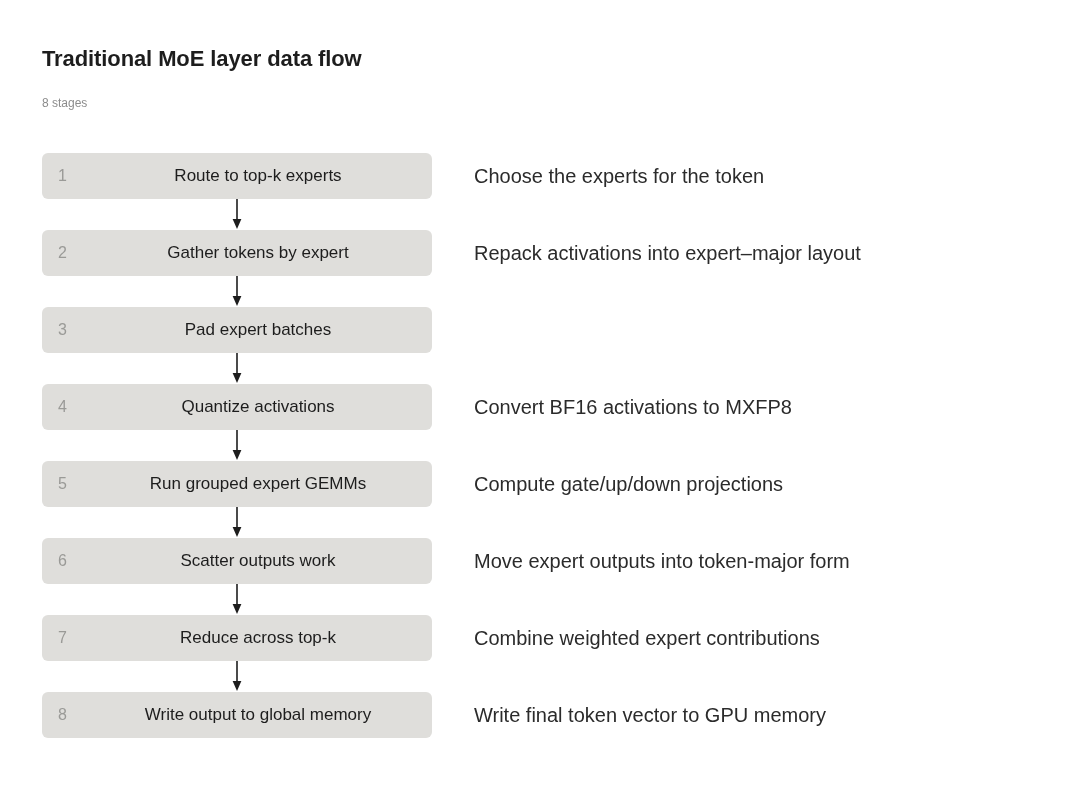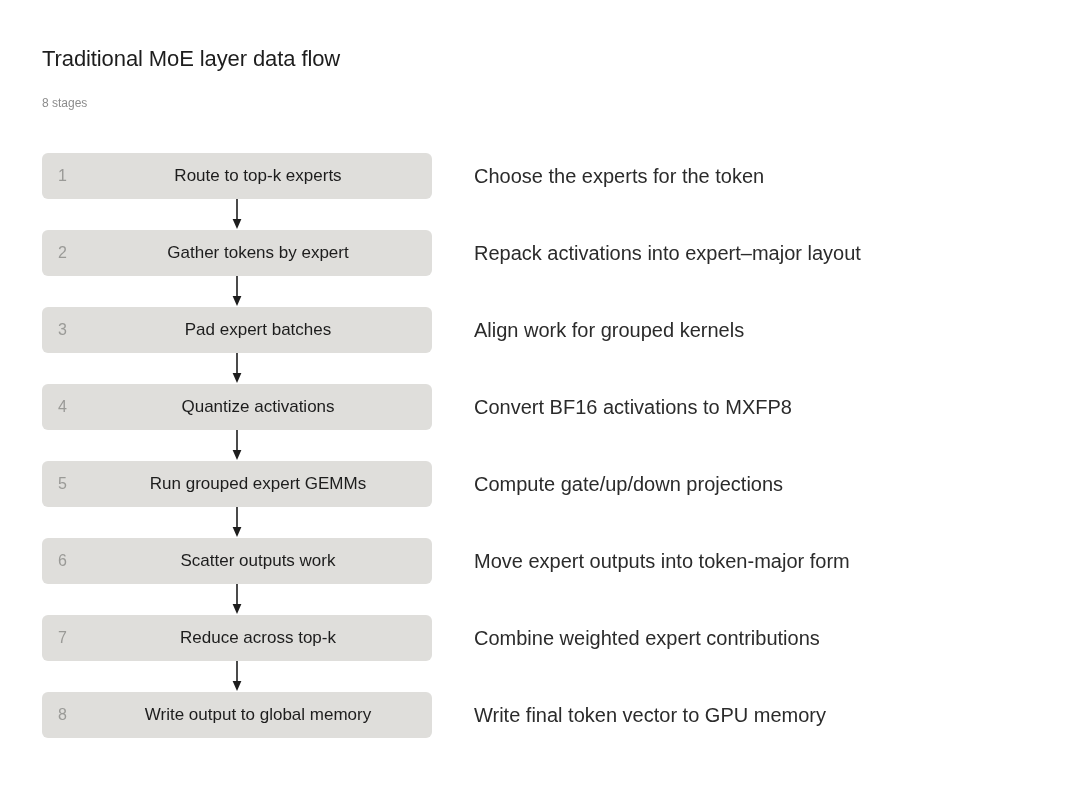--- a/index.html
+++ b/index.html
@@ -25,21 +25,21 @@
 
   
   #header {
     position: absolute;
     left: 42px;
     top: 44px;
     width: 900px;
   }
   #page-title {
     font-size: 22px;
-    font-weight: normal;
+    font-weight: bold;
     color: #1d1d1d;
     letter-spacing: -0.1px;
     line-height: 30px;
     margin: 0;
   }
   #page-subtitle {
     font-size: 12px;
     font-weight: normal;
     color: #8c8c8c;
     line-height: 24px;
@@ -152,21 +152,20 @@
             <line x1="6" y1="0" x2="6" y2="22" stroke="#1d1d1d" stroke-width="1.6"></line>
             <polygon points="6,30 1.6,20 10.4,20" fill="#1d1d1d"></polygon>
           </svg>
         </div>
       </div>
       <div class="flow-row">
         <div class="stage-box">
           <span class="stage-num">3</span>
           <span class="stage-label">Pad expert batches</span>
         </div>
-        <div class="stage-desc">Align work for grouped kernels</div>
         <div class="connector">
           <svg width="12" height="31" viewBox="0 0 12 31">
             <line x1="6" y1="0" x2="6" y2="22" stroke="#1d1d1d" stroke-width="1.6"></line>
             <polygon points="6,30 1.6,20 10.4,20" fill="#1d1d1d"></polygon>
           </svg>
         </div>
       </div>
       <div class="flow-row">
         <div class="stage-box">
           <span class="stage-num">4</span>

